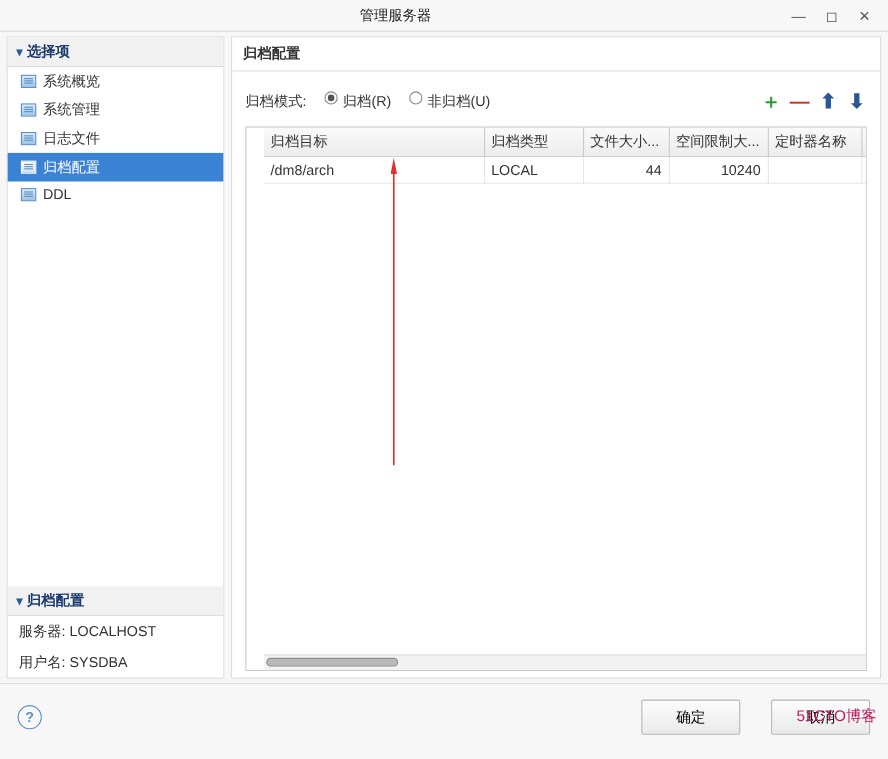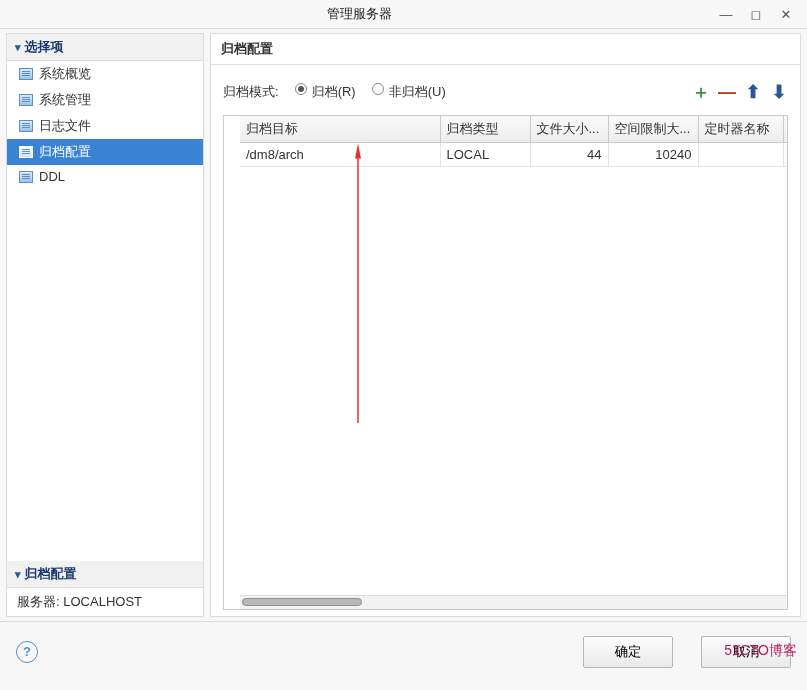--- a/index.html
+++ b/index.html
@@ -107,20 +107,23 @@
         </div>
       </div>
     <div class="spacer"></div>
     <div class="conn-block">
       <div class="section-header">
         <span class="arrow">▾</span>
         <span>归档配置</span>
       </div>
       <div class="conn-row">
         <span>服务器:</span> <span>LOCALHOST</span>
+      </div>
+      <div class="conn-row">
+        <span>用户名:</span> <span>SYSDBA</span>
       </div>
     </div>
   </div>
 
   <div class="right">
     <div class="panel-title panel-title-bar">归档配置</div>
 
     <div class="mode-row">
       <span>归档模式:</span>
       <span class="radio">

